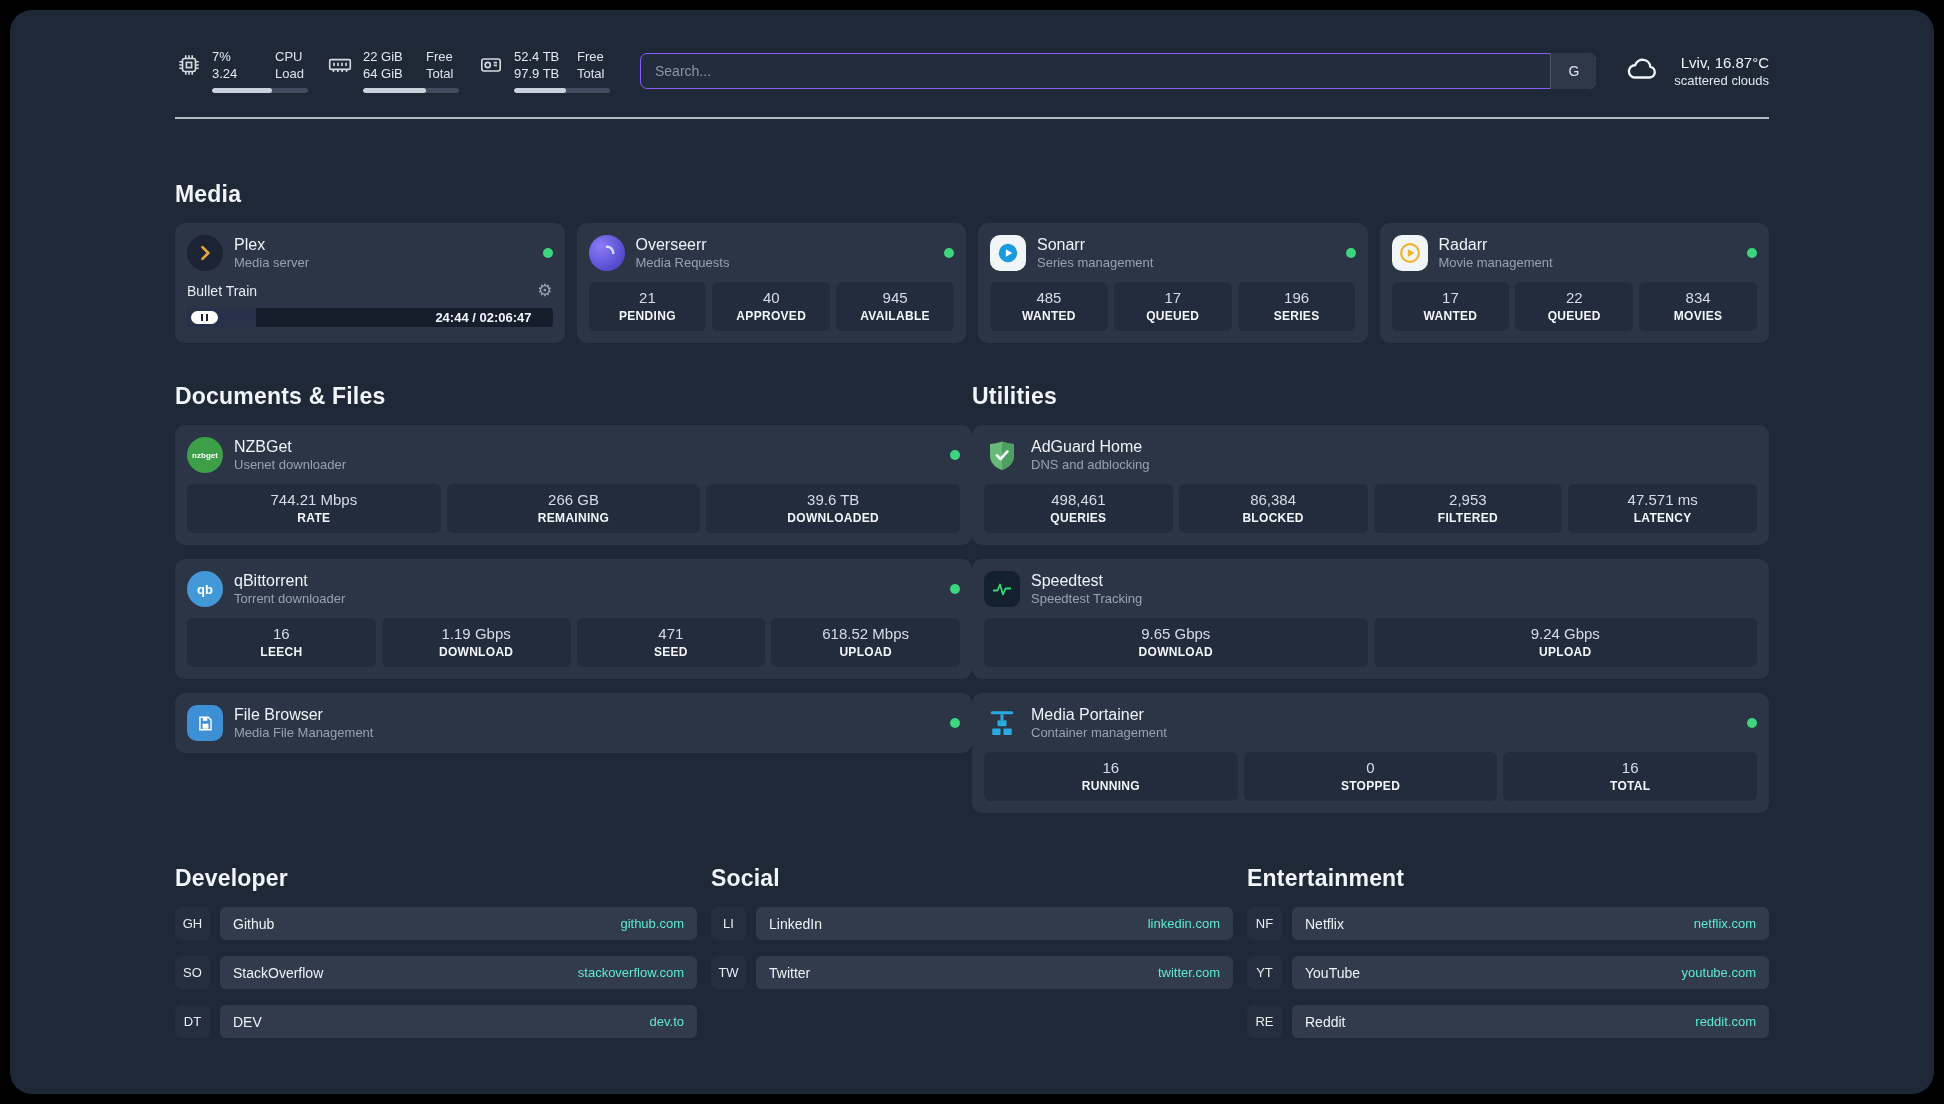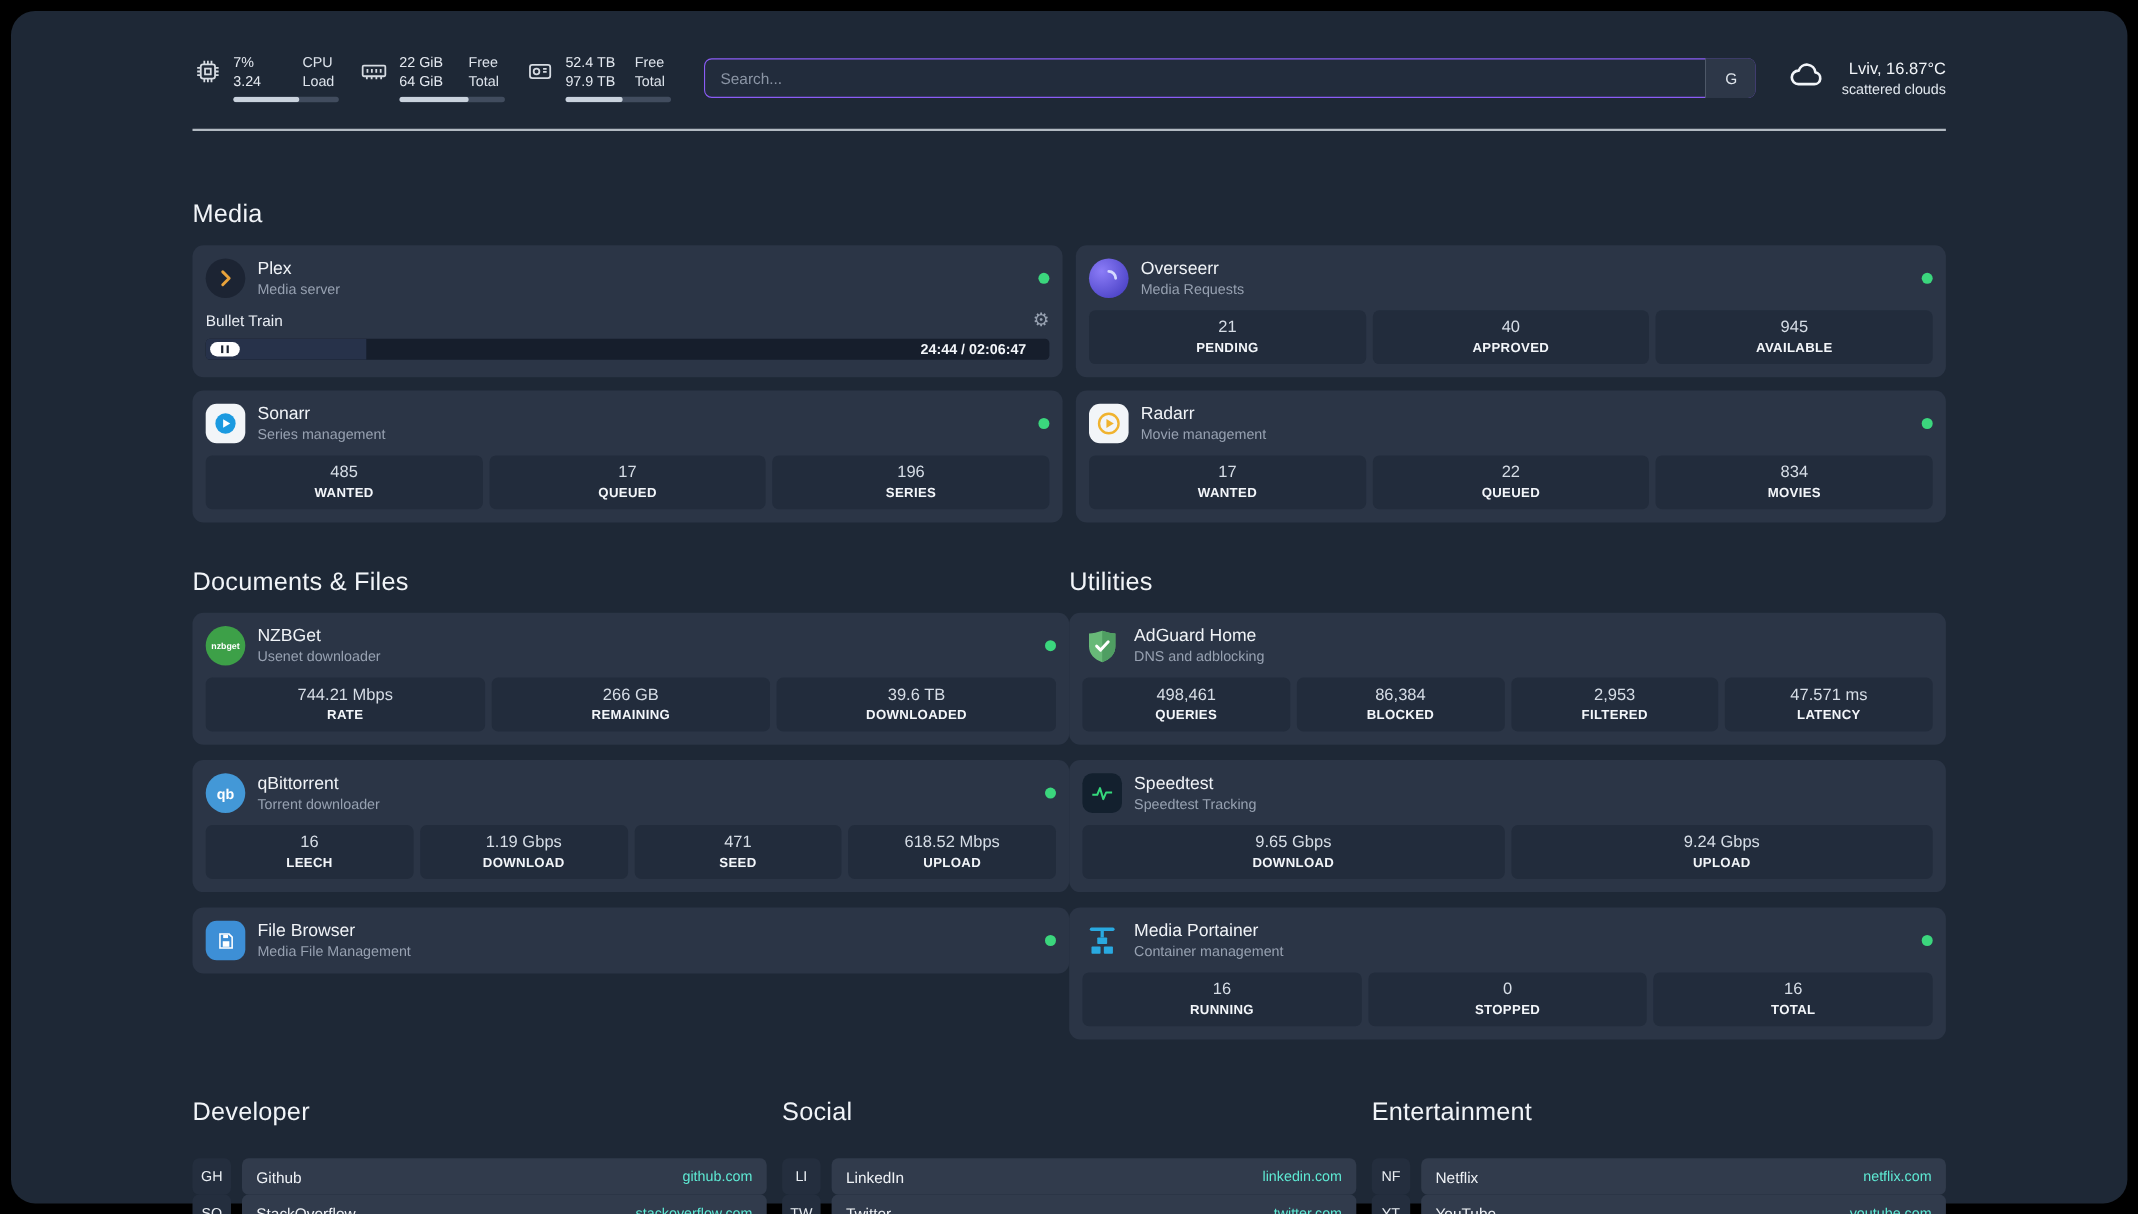--- a/index.html
+++ b/index.html
@@ -30,23 +30,23 @@
                 align-items:center; justify-content:center; color:#dfe5ec; font-size:14px; cursor:pointer; }
 
   .weather { display:flex; align-items:center; gap:12px; }
   .weather-text { text-align:right; }
   .weather-loc { color:#f2f5f9; font-size:15px; line-height:19px; }
   .weather-cond { color:#e2e8ef; font-size:13px; line-height:17px; }
 
   .divider { border:none; border-top:2px solid rgba(205,211,218,.85); margin-top:24px; }
 
   
-  .section-title { color:#f1f4f8; font-size:23px; font-weight:400; letter-spacing:.2px; }
+  .section-title { color:#f1f4f8; font-size:23px; font-weight:700; letter-spacing:.2px; }
   .media-section { margin-top:62px; }
-  .cards-4 { display:grid; grid-template-columns:repeat(2,1fr); gap:12px; margin-top:15px; }
+  .cards-4 { display:grid; grid-template-columns:repeat(4,1fr); gap:12px; margin-top:15px; }
 
   .card { background:#2b3546; border-radius:10px; padding:12px; }
   .card-head { display:flex; align-items:center; gap:11px; }
   .app-icon { width:36px; height:36px; flex:0 0 36px; border-radius:50%;
               display:flex; align-items:center; justify-content:center; overflow:hidden; }
   .app-name { color:#f0f3f7; font-size:16px; font-weight:500; line-height:19px; }
   .app-sub { color:#97a1b1; font-size:13px; line-height:17px; }
   .status-dot { margin-left:auto; width:10px; height:10px; border-radius:50%;
                 background:var(--status-green,#3bd67d); flex:0 0 10px; }
 
@@ -79,21 +79,21 @@
   .sonarr-icon, .radarr-icon { background:#f2f5f8; border-radius:10px; }
   .nzbget-icon { background:var(--nzbget-green,#3da048); }
   .nzbget-icon span { color:#fff; font-size:8px; font-weight:700; }
   .qbittorrent-icon { background:var(--qbittorrent-blue,#4398d7); color:#fff; font-weight:700; font-size:13px; }
   .filebrowser-icon { background:var(--filebrowser-blue,#3d8fd6); border-radius:10px; }
   .adguard-icon, .portainer-icon { background:transparent; border-radius:0; }
   .speedtest-icon { background:#13202e; border-radius:9px; }
 
   
   .bookmarks { display:grid; grid-template-columns:repeat(3,1fr); gap:14px; margin-top:52px; }
-  .link-stack { display:flex; flex-direction:column; margin-top:29px; }
+  .link-stack { display:flex; flex-direction:column; gap:16px; margin-top:15px; }
   .link-row { display:flex; gap:10px; height:33px; cursor:pointer; }
   .link-abbr { width:35px; flex:0 0 35px; background:#242e3e; border-radius:6px; color:#e9edf2;
                font-size:13px; font-weight:500; display:flex; align-items:center; justify-content:center; }
   .link-body { flex:1; background:#313b4c; border-radius:6px; display:flex; justify-content:space-between;
                align-items:center; padding:0 13px; }
   .link-name { color:#eff2f6; font-size:14px; }
   .link-url { color:#5eead4; font-size:13px; }
 </style>
 </head>
 <body>

